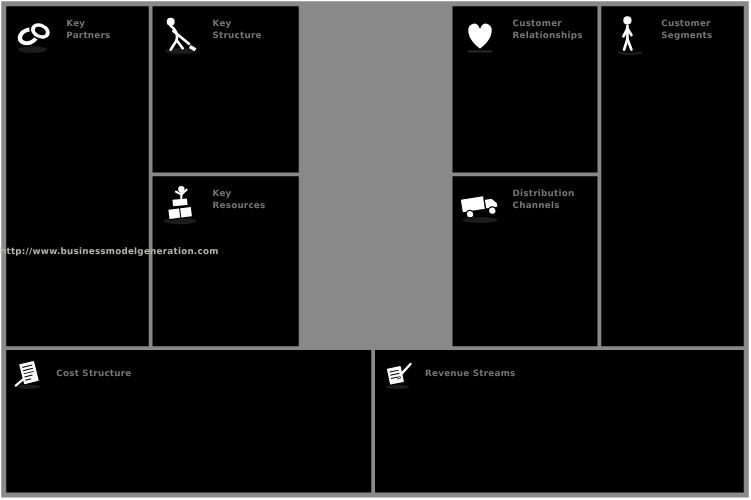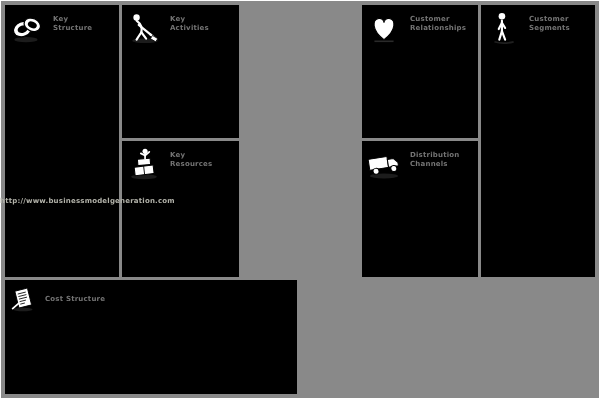--- a/index.html
+++ b/index.html
@@ -64,21 +64,21 @@
             <ellipse cx="12" cy="17" rx="5" ry="3.4" fill="#000"></ellipse>
           </g>
           <g transform="rotate(24 21 13)">
             <ellipse cx="21" cy="13" rx="8" ry="6" fill="#fff" stroke="#000" stroke-width="1.2"></ellipse>
             <ellipse cx="21" cy="13" rx="4.4" ry="2.9" fill="#000"></ellipse>
           </g>
         </svg>
       </span>
       <span class="lbl">
         <span>Key</span>
-        <span>Structure</span>
+        <span>Partners</span>
       </span>
     </header>
   </section>
 
   <section class="cell pos-ka">
     <header class="hd">
       <span class="ic">
         <svg viewBox="0 0 32 32" width="34" height="34">
           <ellipse cx="17" cy="28" rx="12" ry="2.2" fill="#1c1c1c"></ellipse>
           <g fill="none" stroke="#fff" stroke-width="2" stroke-linecap="round">
@@ -87,21 +87,21 @@
             <path d="M13.5 20 L9 27"></path>
             <path d="M13.5 20 L18 26"></path>
             <path d="M11 13 L22 22"></path>
             <path d="M22 22 L27 26"></path>
           </g>
           <path d="M24 23 l5 3 -2 3 -5 -3 z" fill="#fff" stroke="#000" stroke-width="0.8"></path>
         </svg>
       </span>
       <span class="lbl">
         <span>Key</span>
-        <span>Activities</span>
+        <span>Structure</span>
       </span>
     </header>
   </section>
 
   <section class="cell pos-kr">
     <header class="hd">
       <span class="ic">
         <svg viewBox="0 0 32 32" width="34" height="34">
           <ellipse cx="16" cy="28" rx="12" ry="2.4" fill="#1c1c1c"></ellipse>
           <g transform="rotate(-7 16 21)">
@@ -202,16 +202,39 @@
           <path d="M3 26 L10 20" stroke="#fff" stroke-width="2" stroke-linecap="round"></path>
         </svg>
       </span>
       <span class="lbl">
         <span>Cost Structure</span>
 
       </span>
     </header>
   </section>
 
+  <section class="cell bottom pos-rev">
+    <header class="hd">
+      <span class="ic">
+        <svg viewBox="0 0 30 30" width="26" height="26">
+          <ellipse cx="15" cy="27" rx="11" ry="2" fill="#1c1c1c"></ellipse>
+          <g transform="rotate(-12 15 16)">
+            <rect x="6" y="8" width="14" height="16" rx="1" fill="#fff" stroke="#000" stroke-width="1"></rect>
+            <g stroke="#000" stroke-width="0.9">
+              <line x1="8.5" y1="12" x2="17" y2="12"></line>
+              <line x1="8.5" y1="15" x2="17" y2="15"></line>
+              <line x1="8.5" y1="18" x2="15" y2="18"></line>
+            </g>
+          </g>
+          <path d="M27 6 L17 17" stroke="#fff" stroke-width="2.2" stroke-linecap="round"></path>
+          <path d="M17 17 l-2 3 3 -1 z" fill="#fff" stroke="#000" stroke-width="0.6"></path>
+        </svg>
+      </span>
+      <span class="lbl">
+        <span>Revenue Streams</span>
+
+      </span>
+    </header>
+  </section>
 
 </div>
 
 <div class="watermark">http://www.businessmodelgeneration.com</div>
 
 </body></html>

